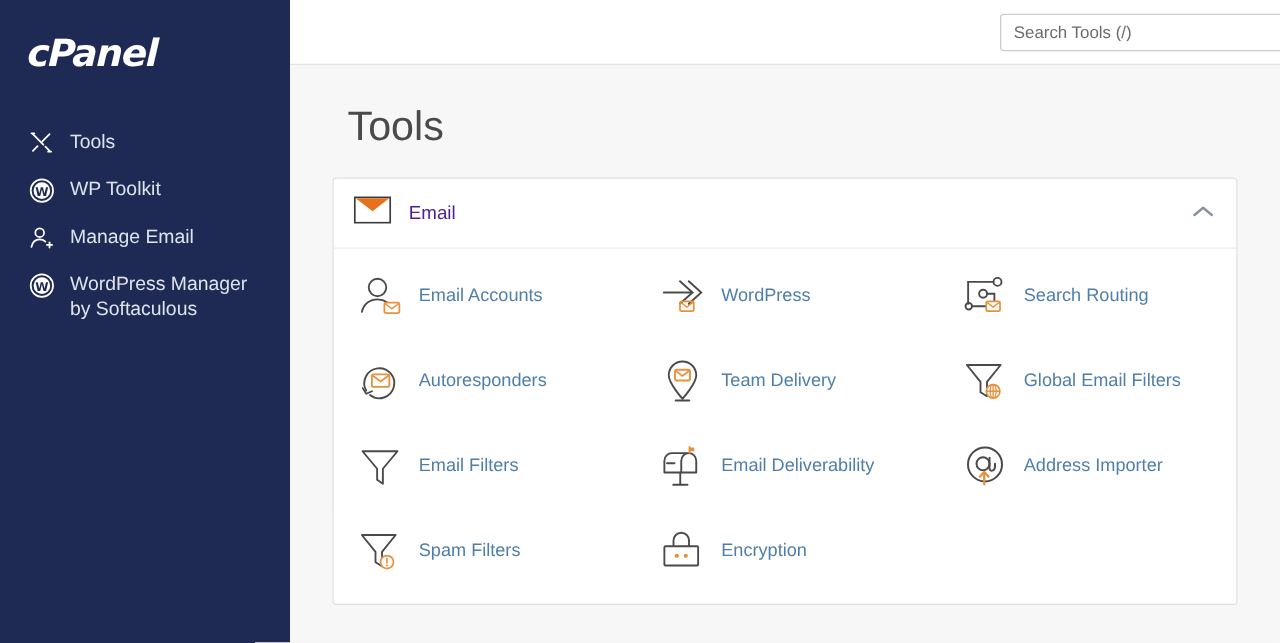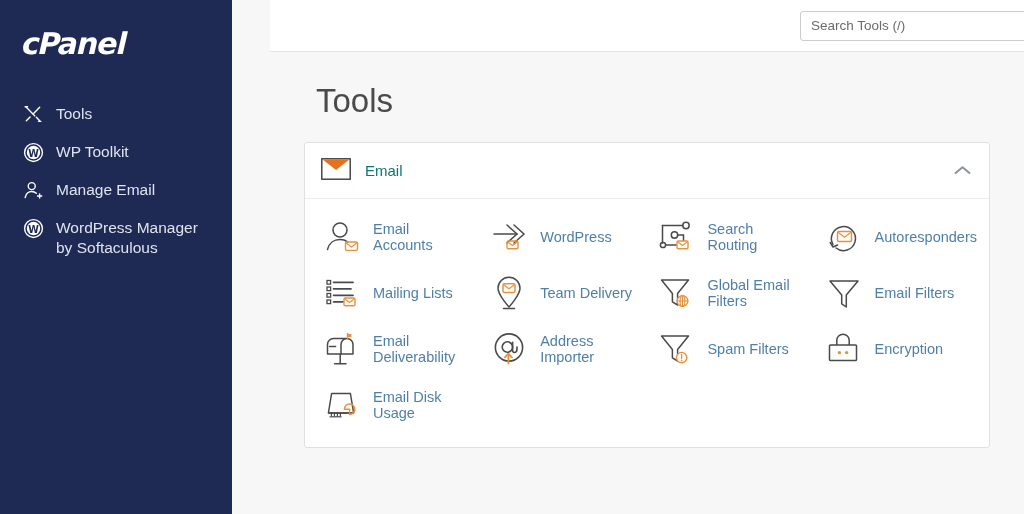--- a/index.html
+++ b/index.html
@@ -46,21 +46,20 @@
   }
   .nav-label { padding-top: 1px; }
 
   
   .main {
     flex: 1; height: 514px;
     display: flex; flex-direction: column;
     background: #f7f7f8;
     overflow: hidden;
     position: relative;
-    padding-left: 38px;
   }
   .topbar {
     height: 52px; min-height: 52px;
     background: #ffffff;
     border-bottom: 1px solid #e3e3e5;
     display: flex; align-items: center; justify-content: flex-end;
     padding-right: 0;
   }
   .search-wrap { margin-right: -8px; }
   .search-input {
@@ -94,30 +93,31 @@
   }
   .panel-head {
     display: flex; align-items: center;
     height: 56px;
     padding: 0 18px 0 16px;
     border-bottom: 1px solid #ececee;
     cursor: pointer;
   }
   .panel-head-title {
     font-size: 15px;
-    color: #0f766e;
+    color: #4c1d95;
     margin-left: 14px;
     flex: 1;
   }
   .chevron { color: #8a949f; }
 
   .grid {
     display: grid;
-    grid-template-columns: repeat(4, 1fr);
+    grid-template-columns: repeat(3, 1fr);
     padding: 10px 4px 14px 4px;
+    gap: 12px;
   }
   .tool {
     display: flex;
     align-items: center;
     padding: 6px 8px 6px 12px;
     height: 56px;
     text-decoration: none;
     cursor: pointer;
   }
   .tool-icon {
@@ -270,37 +270,20 @@
                 <path d="M6 24.5 A12 12 0 1 1 9 28" stroke-linecap="round"></path>
                 <path d="M3.2 22.5 L6 27 L10.6 25" stroke-linecap="round" stroke-linejoin="round"></path>
                 <rect x="10.5" y="11.5" width="14" height="10" rx="1.5" stroke="#e8913c" stroke-width="1.5"></rect>
                 <path d="M11.3 12.6 L17.5 17.2 L23.7 12.6" stroke="#e8913c" stroke-width="1.3"></path>
               </svg>
             </span>
             <span class="tool-label">Autoresponders</span>
           </a>
 
 
-          <a class="tool">
-            <span class="tool-icon">
-              <svg width="36" height="34" viewBox="0 0 36 34" fill="none" stroke="#4a4a4a">
-                <rect x="2" y="4.5" width="3.6" height="3.6" stroke-width="1.3"></rect>
-                <rect x="2" y="11" width="3.6" height="3.6" stroke-width="1.3"></rect>
-                <rect x="2" y="17.5" width="3.6" height="3.6" stroke-width="1.3"></rect>
-                <rect x="2" y="24" width="3.6" height="3.6" stroke-width="1.3"></rect>
-                <path d="M8.6 6.3 H28" stroke-width="1.8" stroke-linecap="round"></path>
-                <path d="M8.6 12.8 H26" stroke-width="1.8" stroke-linecap="round"></path>
-                <path d="M8.6 19.3 H28" stroke-width="1.8" stroke-linecap="round"></path>
-                <path d="M8.6 25.8 H18" stroke-width="1.8" stroke-linecap="round"></path>
-                <rect x="19" y="22" width="11" height="7.8" rx="1.3" stroke="#e8913c" stroke-width="1.4" fill="#fff"></rect>
-                <path d="M19.7 23 L24.5 26.6 L29.3 23" stroke="#e8913c" stroke-width="1.2"></path>
-              </svg>
-            </span>
-            <span class="tool-label">Mailing Lists</span>
-          </a>
 
           <a class="tool">
             <span class="tool-icon">
               <svg width="36" height="34" viewBox="0 0 36 34" fill="none" stroke="#4a4a4a" stroke-width="1.5">
                 <path d="M17 31 C17 31 28 18.8 28 12.2 A11 11 0 1 0 6 12.2 C6 18.8 17 31 17 31 Z" stroke-linejoin="round"></path>
                 <rect x="11" y="7.8" width="12" height="8.6" rx="1.4" stroke="#e8913c" stroke-width="1.5"></rect>
                 <path d="M11.7 8.8 L17 12.8 L22.3 8.8" stroke="#e8913c" stroke-width="1.3"></path>
                 <path d="M11.5 32.4 H22.5" stroke-width="1.5" stroke-linecap="round"></path>
               </svg>
             </span>
@@ -374,34 +357,18 @@
               <svg width="36" height="34" viewBox="0 0 36 34" fill="none" stroke="#4a4a4a" stroke-width="1.5">
                 <path d="M9.8 13 V8.4 A6.2 6.2 0 0 1 22.2 8.4 V13" stroke-linejoin="round"></path>
                 <rect x="2.5" y="13" width="27" height="15.4" rx="0.8"></rect>
                 <circle cx="12.4" cy="20.6" r="1.7" fill="#e8913c" stroke="none"></circle>
                 <circle cx="19.6" cy="20.6" r="1.7" fill="#e8913c" stroke="none"></circle>
               </svg>
             </span>
             <span class="tool-label">Encryption</span>
           </a>
 
-          <a class="tool">
-            <span class="tool-icon">
-              <svg width="36" height="34" viewBox="0 0 36 34" fill="none" stroke="#4a4a4a" stroke-width="1.5">
-                <path d="M3.4 25 L6.6 5.5 H25.4 L28.6 25 Z" stroke-linejoin="round"></path>
-                <path d="M3.4 25 H28.6"></path>
-                <path d="M6.4 25 V28.6" stroke-width="1.2"></path>
-                <path d="M9.4 25 V28.6" stroke-width="1.2"></path>
-                <path d="M12.4 25 V28.6" stroke-width="1.2"></path>
-                <path d="M15.4 25 V28.6" stroke-width="1.2"></path>
-                <path d="M4.6 28.8 H16.6" stroke-width="1.2"></path>
-                <path d="M24.6 26.4 A5.2 5.2 0 1 0 19.4 21.2" stroke="#e8913c" stroke-width="1.5" stroke-linecap="round"></path>
-                <path d="M24.6 26.4 V21.2 H19.4" stroke="#e8913c" stroke-width="1.4" stroke-linejoin="round"></path>
-              </svg>
-            </span>
-            <span class="tool-label">Email Disk Usage</span>
-          </a>
 
         </div>
       </section>
     </div>
   </div>
 </div>
 
 </body></html>

